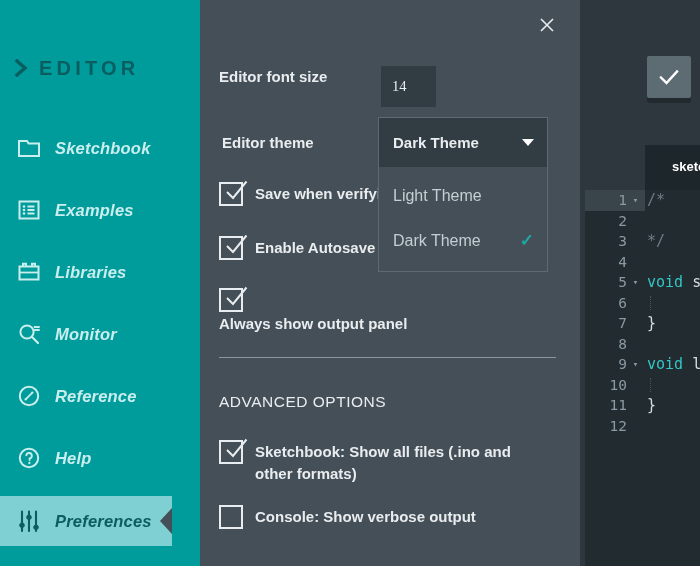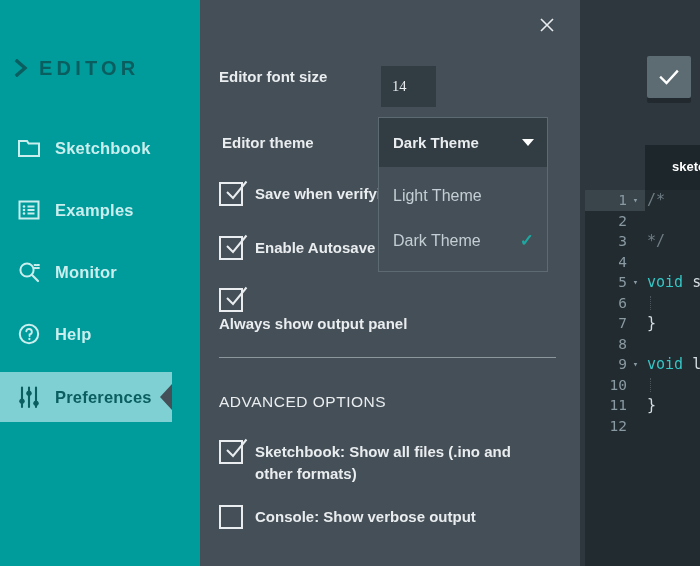--- a/index.html
+++ b/index.html
@@ -49,20 +49,21 @@
     letter-spacing: 4.2px;
     color: #0b5e60;
     line-height: 1;
   }
 
   .nav {
     position: absolute;
     left: 0;
     top: 124px;
     width: 172px;
+    font-style: italic;
   }
 
   .nav-item {
     position: relative;
     height: 48px;
     display: flex;
     align-items: center;
     padding-left: 16px;
     box-sizing: border-box;
     margin-bottom: 14px;
@@ -564,26 +565,47 @@
               <circle cx="7" cy="12" r="1.3" fill="#caeeee"></circle>
               <circle cx="7" cy="15.5" r="1.3" fill="#caeeee"></circle>
               <path d="M10.5 8.5 h7 M10.5 12 h7 M10.5 15.5 h7" stroke="#caeeee" stroke-width="1.8"></path>
             </svg>
           </span>
           <span class="nav-label">Examples</span>
         </div>
         <div class="nav-item">
           <span class="nav-icon">
             <svg width="24" height="24" viewBox="0 0 24 24">
+              <rect x="2.5" y="6.5" width="19" height="13" fill="none" stroke="#caeeee" stroke-width="2"></rect>
+              <path d="M2.5 12.5 h19" stroke="#caeeee" stroke-width="1.8"></path>
+              <path d="M6 6.5 V3.8 h3 V6.5 M15 6.5 V3.8 h3 V6.5" fill="none" stroke="#caeeee" stroke-width="2"></path>
+            </svg>
+          </span>
+          <span class="nav-label">Libraries</span>
+        </div>
+        <div class="nav-item">
+          <span class="nav-icon">
+            <svg width="24" height="24" viewBox="0 0 24 24">
               <circle cx="10" cy="10" r="6.6" fill="none" stroke="#caeeee" stroke-width="2"></circle>
               <path d="M14.8 14.8 L21 21" stroke="#caeeee" stroke-width="2.2" stroke-linecap="round"></path>
               <path d="M17.5 5 h1.6 M20.4 5 h1.6 M17.5 8 h1.6 M20.4 8 h1.6" stroke="#caeeee" stroke-width="1.8" stroke-linecap="round"></path>
             </svg>
           </span>
           <span class="nav-label">Monitor</span>
+        </div>
+        <div class="nav-item">
+          <span class="nav-icon">
+            <svg width="24" height="24" viewBox="0 0 24 24">
+              <circle cx="12" cy="12" r="9.2" fill="none" stroke="#caeeee" stroke-width="2"></circle>
+              <path d="M8.4 15.6 L15.6 8.4" stroke="#caeeee" stroke-width="1.8"></path>
+              <circle cx="15.4" cy="8.6" r="1.1" fill="#caeeee"></circle>
+              <circle cx="8.6" cy="15.4" r="1.1" fill="#caeeee"></circle>
+            </svg>
+          </span>
+          <span class="nav-label">Reference</span>
         </div>
         <div class="nav-item">
           <span class="nav-icon">
             <svg width="24" height="24" viewBox="0 0 24 24">
               <circle cx="12" cy="12" r="9.2" fill="none" stroke="#caeeee" stroke-width="2"></circle>
               <path d="M9.3 9.2 a2.8 2.8 0 1 1 3.3 3.3 v1.6" fill="none" stroke="#caeeee" stroke-width="1.9" stroke-linecap="round"></path>
               <circle cx="12.4" cy="17" r="1.15" fill="#caeeee"></circle>
             </svg>
           </span>
           <span class="nav-label">Help</span>

